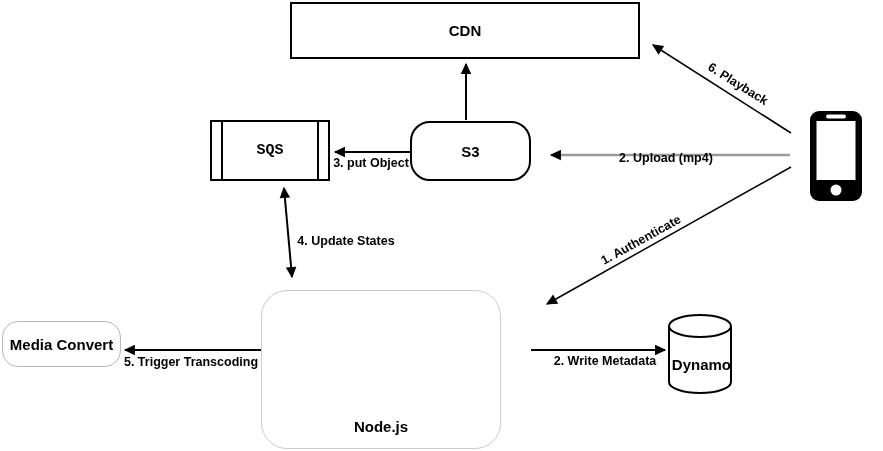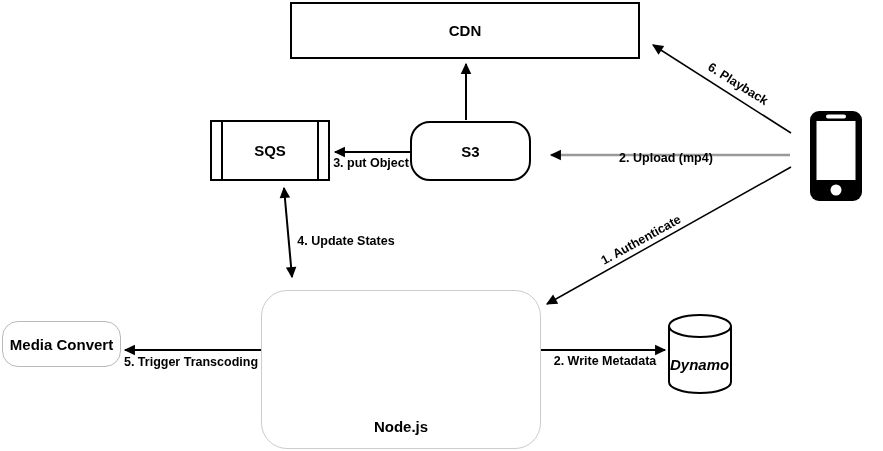--- a/index.html
+++ b/index.html
@@ -15,31 +15,31 @@
   .node-label { font-weight:bold; font-size:15px; color:#000000; white-space:nowrap; }
   .gray-label { font-weight:normal; font-size:13px; color:#757575; white-space:nowrap; }
   .edge-label {
     position:absolute; transform:translate(-50%,-50%);
     font-weight:bold; font-size:12.5px; color:#000000; white-space:nowrap;
   }
   .edge-label.rot-playback { transform:translate(-50%,-50%) rotate(32deg); }
   .edge-label.rot-auth     { transform:translate(-50%,-50%) rotate(-29deg); }
 
   .cdn-box   { left:290px; top:2px;   width:350px; height:57px; border:2px solid #000000; }
-  .sqs-box   { left:210px; top:120px; width:120px; height:61px; border:2px solid #000000; }
+  .sqs-box   { left:210px; top:120px; width:120px; height:61px; border:2px solid #000000;font-family:Liberation Mono, monospace; }
   .sqs-bar   { position:absolute; top:0; bottom:0; width:2px; background:#000000; }
   .sqs-bar.left  { left:9px; }
   .sqs-bar.right { right:9px; }
   .s3-box    { left:410px; top:121px; width:121px; height:60px; border:2px solid #000000; border-radius:20px; }
   .mc-box    { left:2px;   top:321px; width:119px; height:46px; border:1.5px solid #b9b9b9; border-radius:16px; }
-  .nodejs-box{ left:261px; top:290px; width:280px; height:159px; border:1.5px solid #cccccc; border-radius:26px; background:#ffffff; }
+  .nodejs-box{ left:261px; top:290px; width:240px; height:159px; border:1.5px solid #cccccc; border-radius:26px; background:#ffffff; }
   .nodejs-label { position:absolute; left:0; right:0; top:127px; text-align:center; }
   .consumers-box { left:272px; top:320px; width:118px; height:59px; border:1.5px solid #4d4d4d; border-radius:10px; }
   .api-box       { left:410px; top:321px; width:120px; height:59px; border:1.5px solid #4d4d4d; border-radius:10px; }
-  .dynamo-label  { position:absolute; left:670px; top:356px; width:38px; text-align:right;font-style:italic; }
+  .dynamo-label  { position:absolute; left:670px; top:356px; width:61px; text-align:right; }
 </style>
 </head>
 <body>
 
 <div class="stage">
 
   <svg class="layer" width="883" height="451" viewBox="0 0 883 451">
     <defs>
       <marker id="arrowBlack" viewBox="0 0 12 12" refX="10" refY="6" markerWidth="14" markerHeight="14" markerUnits="userSpaceOnUse" orient="auto-start-reverse">
         <path d="M1.5,1.5 L11,6 L1.5,10.5 Z" fill="#000000"></path>

